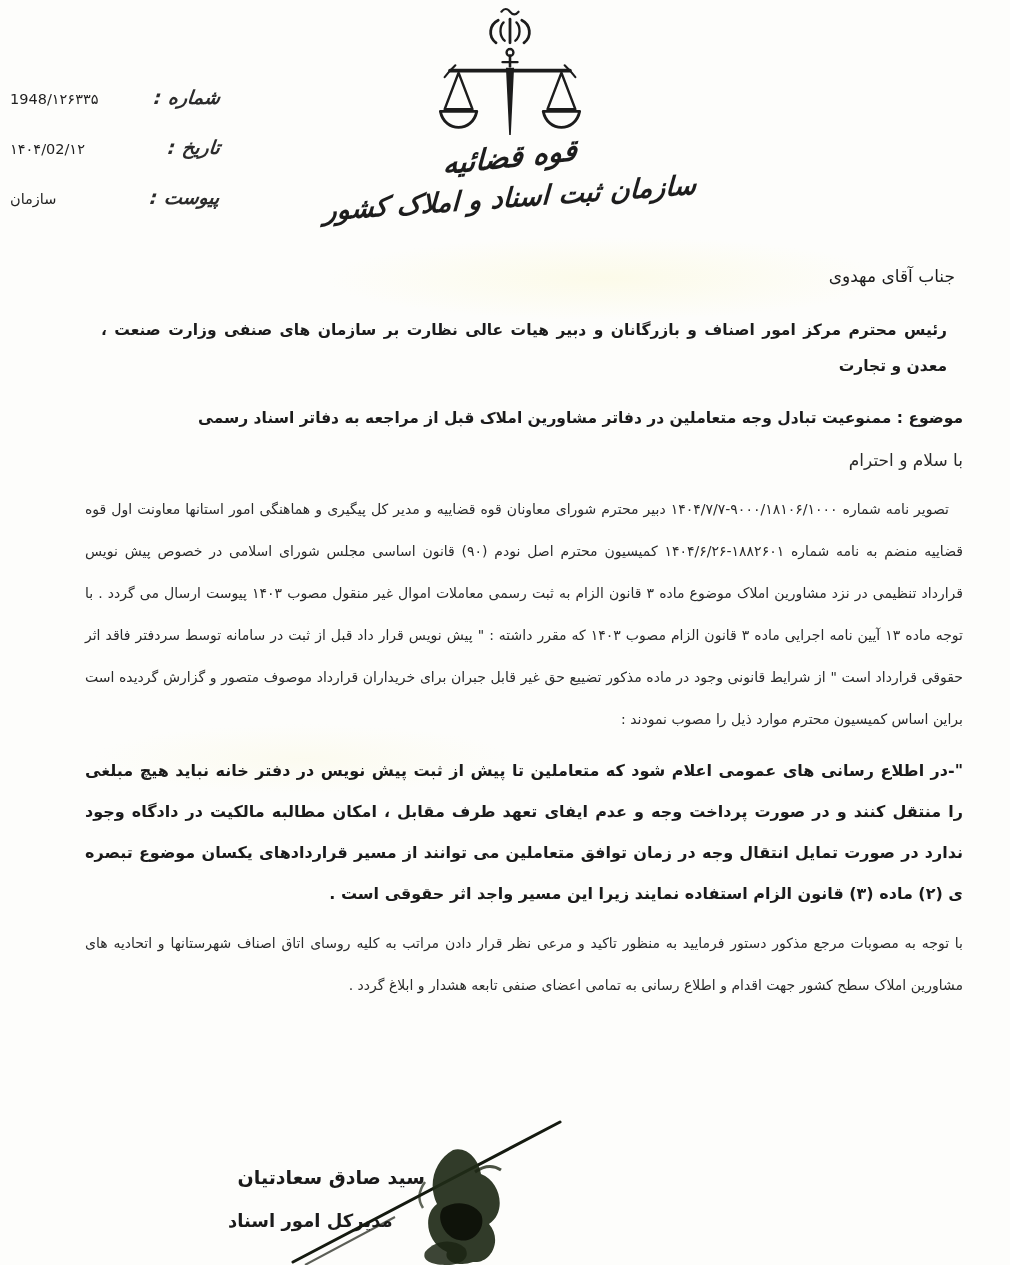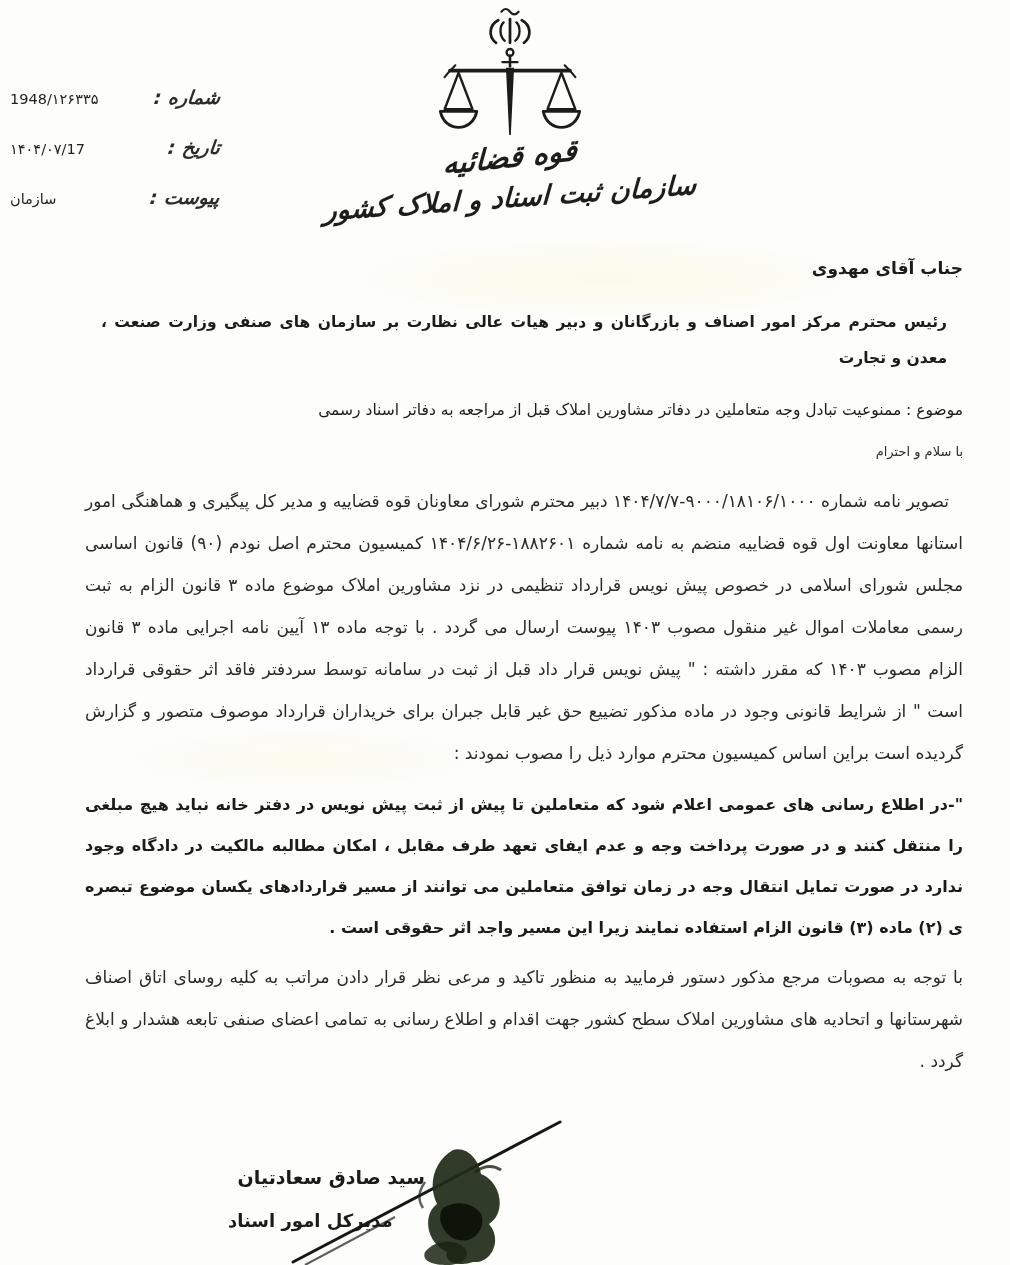--- a/index.html
+++ b/index.html
@@ -40,26 +40,26 @@
   .callig-2{
     font-size:27px;font-weight:bold;font-style:italic;color:#1d1d1d;
     transform:rotate(-4deg) skewX(-6deg);
     margin-top:8px;white-space:nowrap;
   }
   
   .letter{
     position:absolute;top:248px;right:47px;left:85px;
     direction:rtl;text-align:justify;
   }
-  .recipient-name{font-size:17px;font-weight:bold;color:#1c1c1c;line-height:40px;margin:0;}
+  .recipient-name{font-size:17px;font-weight:normal;color:#1c1c1c;line-height:40px;margin:8px;}
   .recipient-title{font-size:15.5px;font-weight:bold;color:#1c1c1c;line-height:36px;margin:16px;}
-  .subject{font-size:15.5px;font-weight:normal;color:#1c1c1c;line-height:36px;margin:0;}
-  .salutation{font-size:13px;color:#2a2a2a;line-height:40px;margin:4px 0 0 0;}
+  .subject{font-size:15.5px;font-weight:bold;color:#1c1c1c;line-height:36px;margin:0;}
+  .salutation{font-size:17px;color:#2a2a2a;line-height:40px;margin:4px 0 0 0;}
   .para{
-    font-size:17px;color:#2a2a2a;line-height:42px;margin:8px 0 0 0;
+    font-size:14px;color:#2a2a2a;line-height:42px;margin:8px 0 0 0;
     text-align:justify;
   }
   .para.indent{text-indent:14px;}
   .bullet{
     font-size:16px;font-weight:bold;color:#1b1b1b;line-height:41px;margin:10px 0 0 0;
     text-align:justify;
   }
   
   .sig-name{
     position:absolute;left:205px;top:1166px;width:220px;
@@ -76,21 +76,21 @@
 
 <div class="page">
 
   <div class="meta">
     <div class="meta-row">
       <span class="meta-label">شماره :</span>
       <span class="meta-value">1948/۱۲۶۳۳۵</span>
     </div>
     <div class="meta-row">
       <span class="meta-label">تاریخ :</span>
-      <span class="meta-value">۱۴۰۴/۰۷/17</span>
+      <span class="meta-value">۱۴۰۴/02/۱۲</span>
     </div>
     <div class="meta-row">
       <span class="meta-label">پیوست :</span>
       <span class="meta-value">سازمان</span>
     </div>
   </div>
 
   <div class="emblem">
     <svg width="150" height="140" viewBox="0 0 140 130">
       <g stroke="#1c1c1c" fill="none" stroke-width="2.4" stroke-linecap="round">

